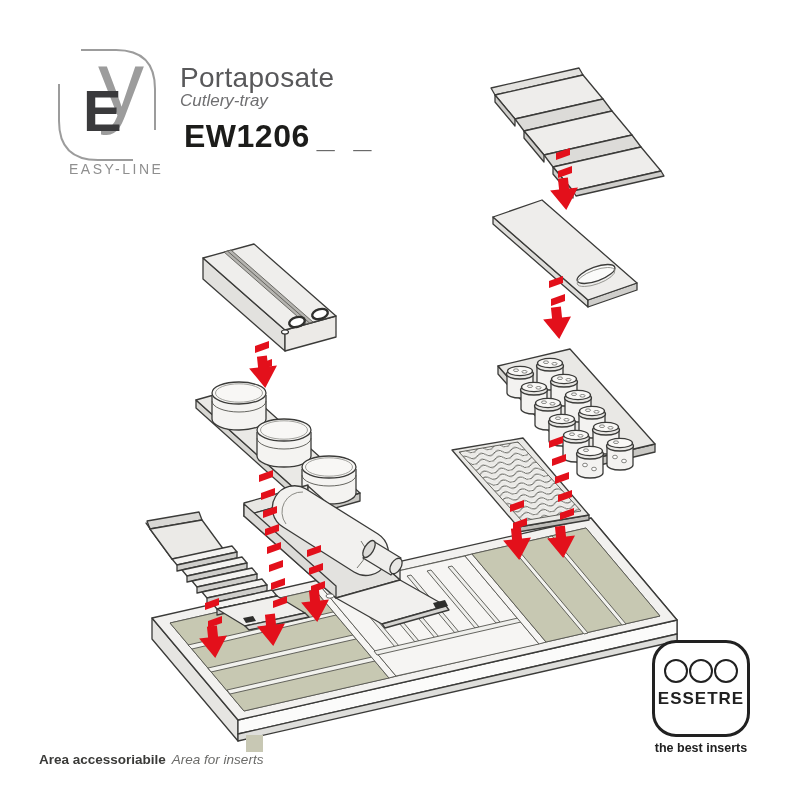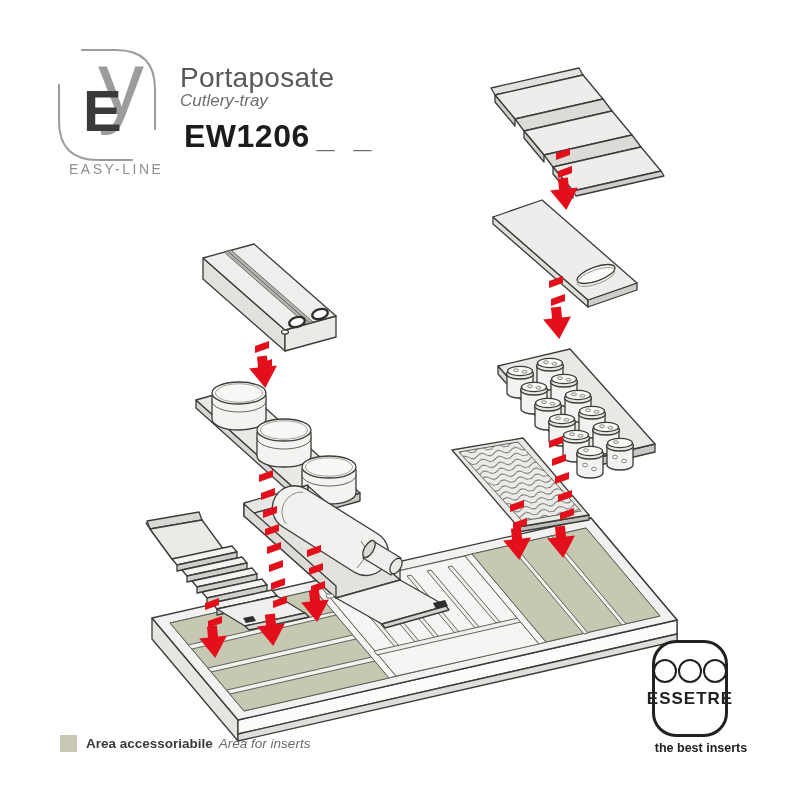--- a/index.html
+++ b/index.html
@@ -9,26 +9,26 @@
   
   .ey-arcs{left:55px;top:48px;}
   .ey-e{left:83px;top:82px;font-size:58px;font-weight:600;color:#3a3a3c;line-height:1;}
   .ey-y{left:98px;top:38px;font-size:92px;font-weight:500;color:#9c9c9c;line-height:1;}
   .easy-line{left:69px;top:161px;font-size:14px;letter-spacing:2.5px;color:#8f8f8f;font-weight:500;}
   .title-it{left:180px;top:62px;font-size:28px;color:#58585a;font-weight:500;letter-spacing:.3px;}
   .title-en{left:180px;top:91px;font-size:17px;color:#6f6f71;font-style:italic;}
   .model-row{left:184px;top:118px;font-size:32px;font-weight:700;color:#1c1c1a;letter-spacing:.5px;}
   .model-suffix{color:#6a6a6a;margin-left:7px;letter-spacing:5px;font-weight:700;}
   
-  .legend{left:60px;top:735px;display:flex;align-items:center;}
+  .legend{left:30px;top:735px;display:flex;align-items:flex-end;flex-direction:column;}
   .legend-text{margin-left:9px;font-size:13.5px;color:#3a3a38;}
   .legend-it{font-weight:700;}
   .legend-en{font-style:italic;color:#6b6b69;margin-left:6px;font-weight:400;}
   
-  .essetre-box{left:652px;top:640px;width:76px;height:97px;border:3.5px solid #212121;
+  .essetre-box{left:652px;top:640px;width:98px;height:97px;border:3.5px solid #212121;
                border-radius:24px;box-sizing:border-box;display:flex;flex-direction:column;align-items:center;}
   .circles{display:flex;gap:1px;margin-top:16px;}
   .circle{width:24px;height:24px;border:2.5px solid #212121;border-radius:50%;box-sizing:border-box;}
   .essetre-name{font-size:17px;font-weight:700;letter-spacing:1px;color:#212121;margin-top:6px;}
   .tagline{left:652px;top:741px;width:98px;text-align:center;font-size:12.5px;font-weight:700;color:#212121;}
   
   svg.diagram{left:0;top:0;}
   .ln{stroke:#3b3b39;stroke-width:1.3;stroke-linejoin:round;}
   .ln2{stroke:#55554f;stroke-width:.9;stroke-linejoin:round;}
   .flo{fill:#c7c8b2;}

